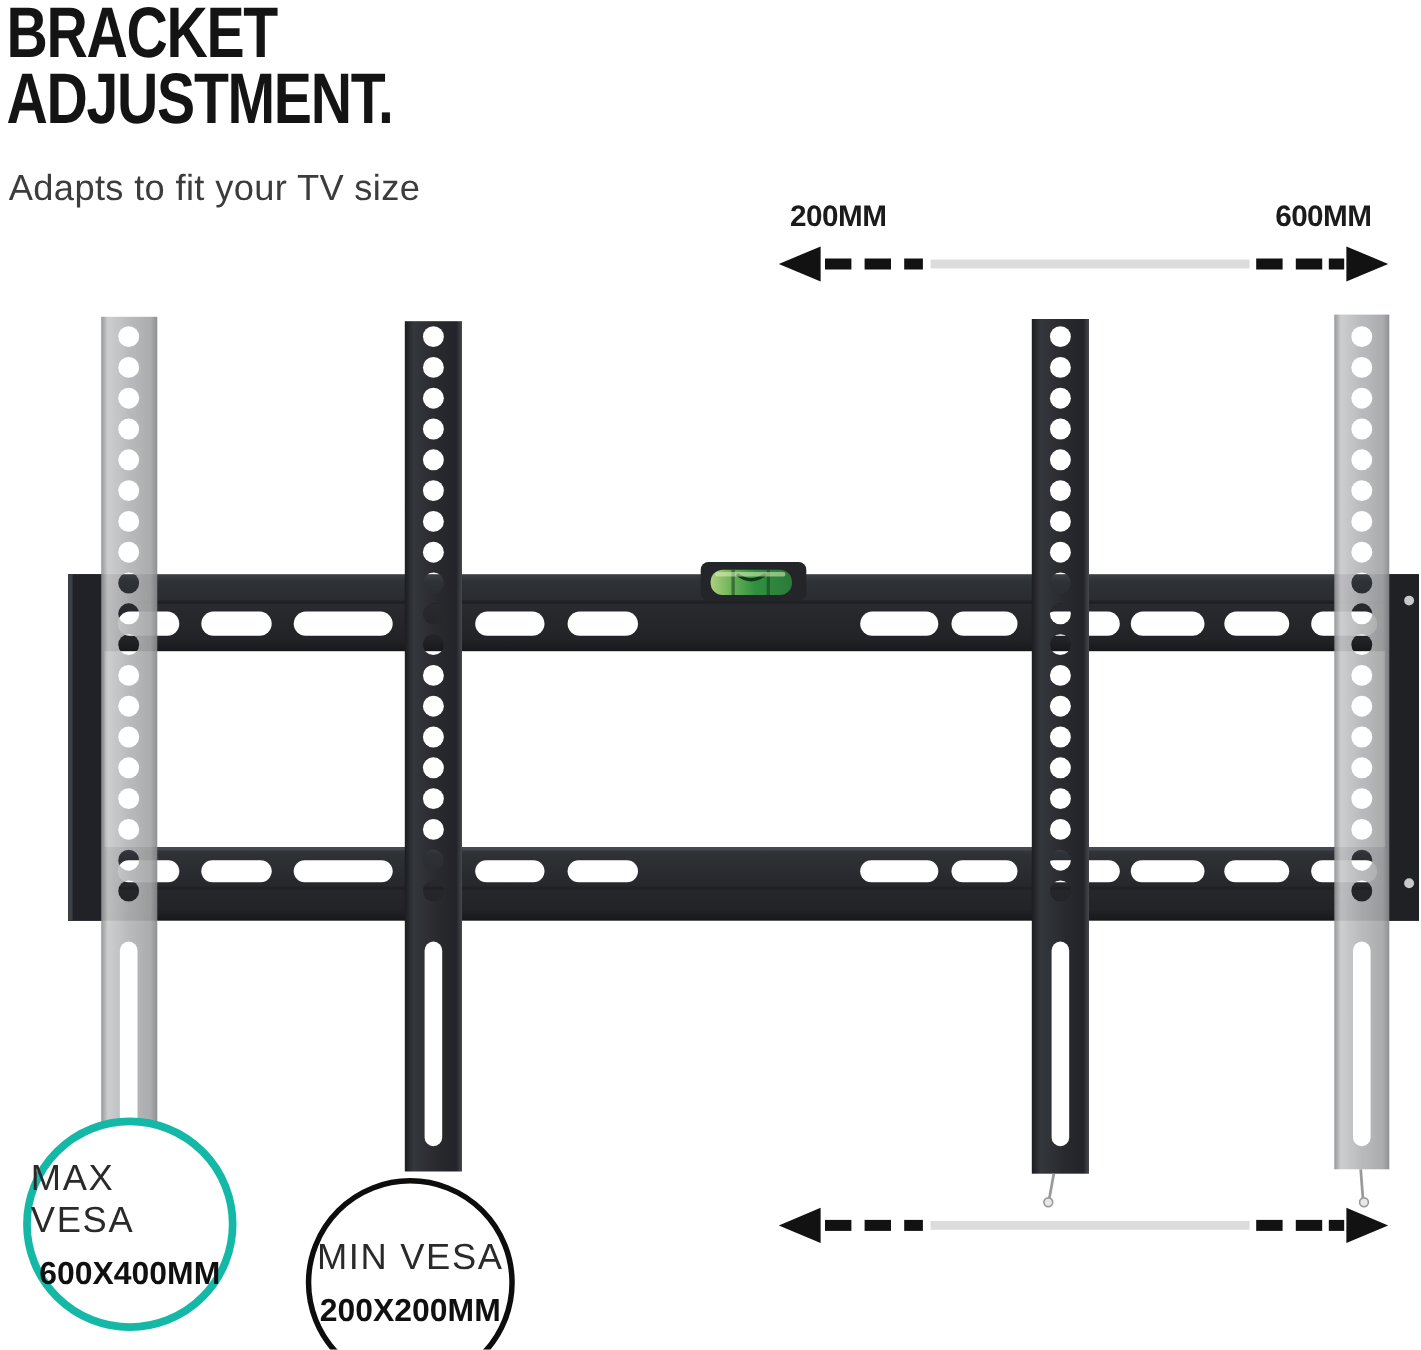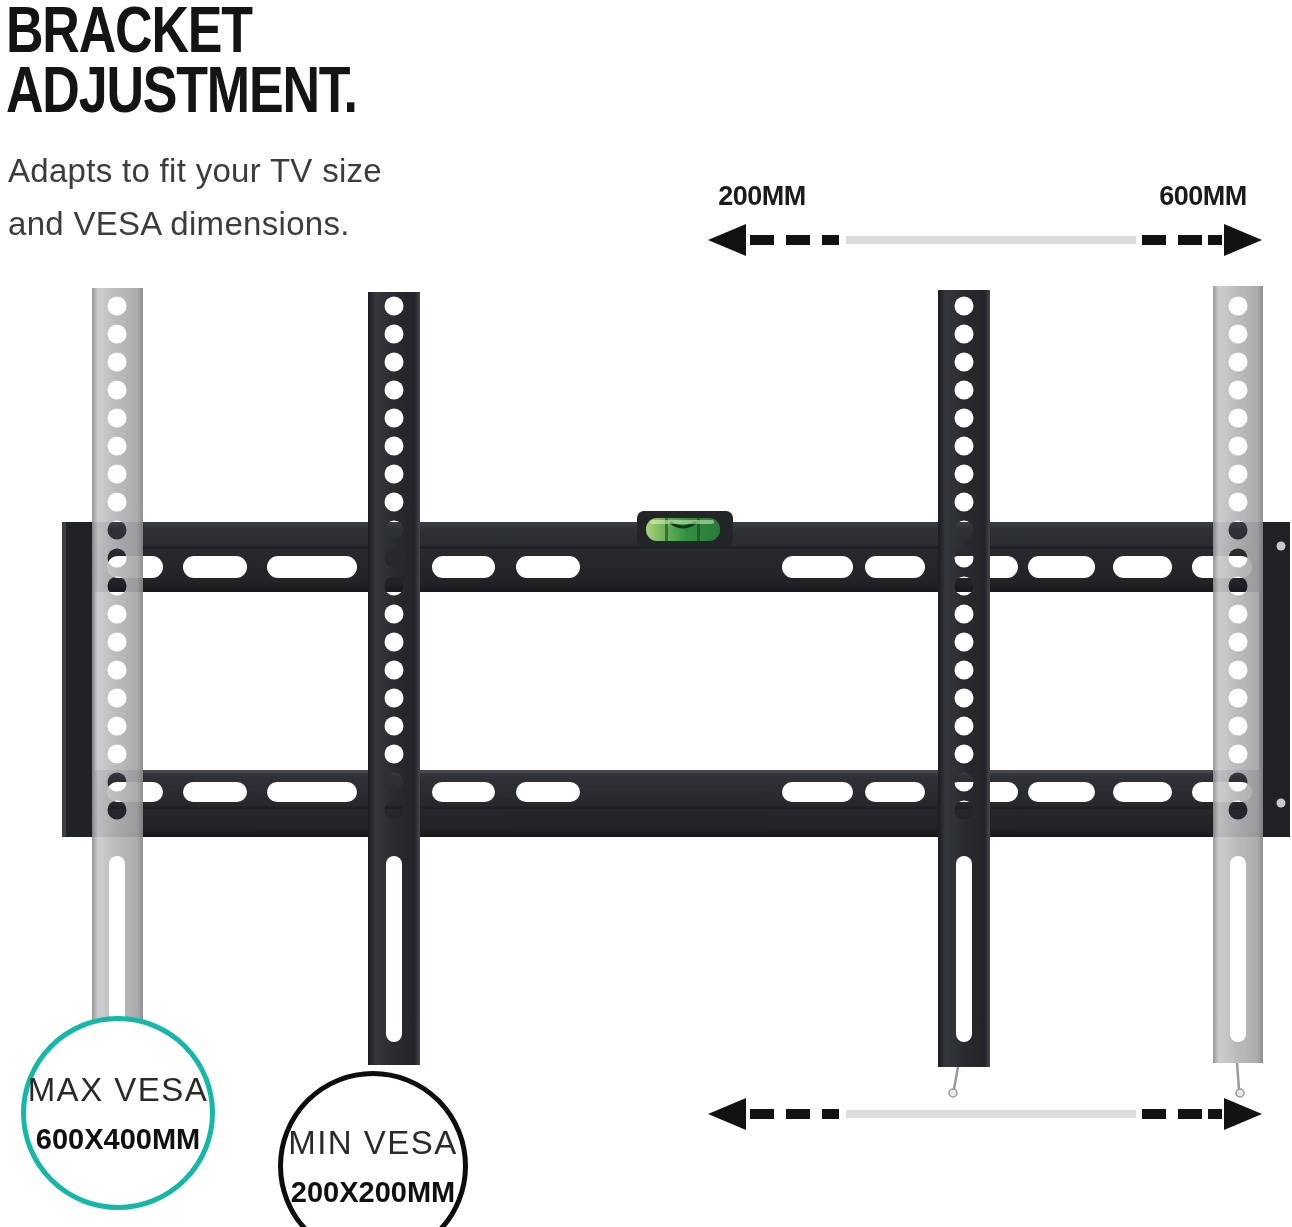--- a/index.html
+++ b/index.html
@@ -12,38 +12,37 @@
          color:#141414;white-space:nowrap;}
   .subtitle{left:8px;top:144px;font-size:33px;line-height:1.62;color:#3c3c3c;letter-spacing:.3px;}
   
   .dim-label{top:181px;width:150px;text-align:center;font-size:27px;font-weight:bold;
              color:#1b1b1b;letter-spacing:-.5px;}
   .dim-200{left:687px;}
   .dim-600{left:1128px;}
   
   .badge{background:#fff;border-radius:50%;box-sizing:border-box;z-index:3;
          display:flex;flex-direction:column;align-items:center;justify-content:center;}
-  .badge-max{left:21px;top:1016px;width:194px;height:194px;border:5px solid #14b8a6;}
+  .badge-max{left:21px;top:1016px;width:194px;height:194px;border:7px solid #14b8a6;}
   .badge-min{left:278px;top:1071px;width:190px;height:190px;border:5px solid #0d0d0d;}
   .badge .lbl{font-size:33px;font-weight:normal;letter-spacing:1.5px;color:#2a2a2a;margin-bottom:14px;}
   .badge .val{font-size:29px;font-weight:bold;letter-spacing:0;color:#101010;}
   svg{position:absolute;left:0;top:0;z-index:1;}
 </style>
 </head>
 <body>
 
 <div class="page">
 
   <div class="abs title">
     <div>BRACKET</div>
     <div>ADJUSTMENT.</div>
   </div>
   <div class="abs subtitle">
     <div>Adapts to fit your TV size</div>
-    <div>and VESA dimensions.</div>
   </div>
 
   <div class="abs dim-label dim-200">200MM</div>
   <div class="abs dim-label dim-600">600MM</div>
 
   <svg width="1292" height="1227" viewBox="0 0 1292 1227">
     <defs>
       <linearGradient id="railGrad" x1="0" y1="0" x2="0" y2="1">
         <stop offset="0" stop-color="#3b3e43"></stop>
           <stop offset=".1" stop-color="#2e3136"></stop>

